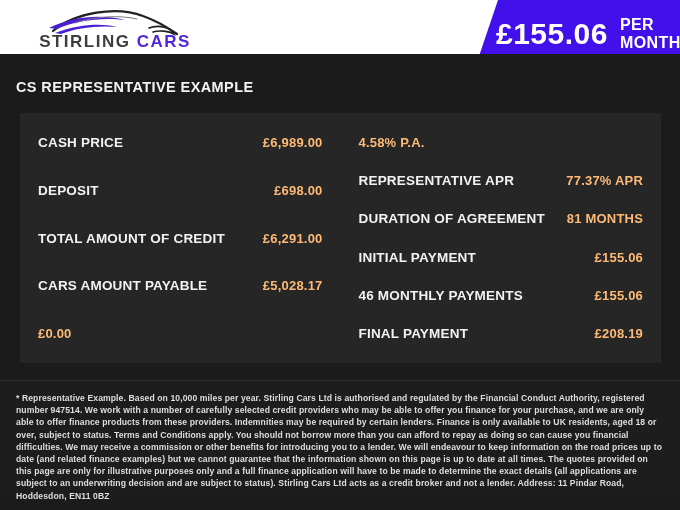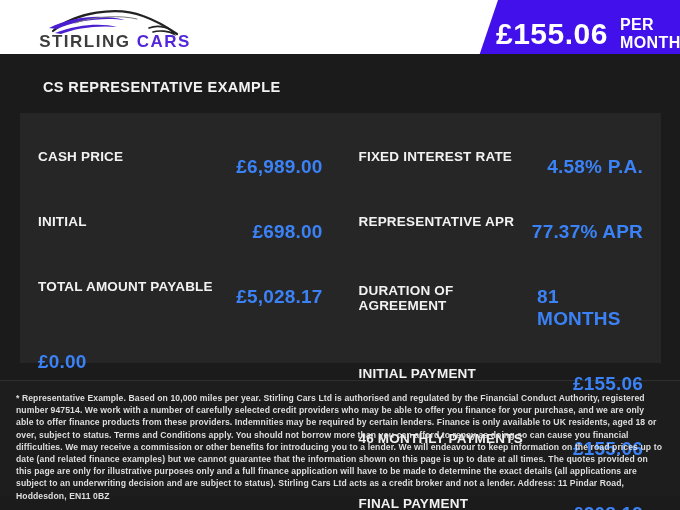--- a/index.html
+++ b/index.html
@@ -65,21 +65,20 @@
     margin-left: 12px;
   }
 
   
   .section-title {
     color: #f2f2f2;
     font-size: 14.5px;
     font-weight: bold;
     letter-spacing: 0.4px;
     padding: 25px 16px 18px 16px;
-    margin-left: 27px;
   }
 
   
   .tables {
     display: flex;
     margin: 0 19px 0 20px;
     height: 250px;
   }
   .panel {
     flex: 1;
@@ -95,25 +94,24 @@
     align-items: center;
     padding: 11px 0;
   }
   .frow .flabel {
     color: #f2f2f2;
     font-size: 13.5px;
     font-weight: bold;
     letter-spacing: 0.2px;
   }
   .frow .fvalue {
-    color: #3b82f6;
-    font-size: 19px;
+    color: #fdba74;
+    font-size: 13px;
     font-weight: bold;
     letter-spacing: 0.2px;
-    margin-top: 21px;
   }
 
   
   .footer {
     margin-top: 17px;
     border-top: 1px solid #2e2e2e;
     background: #1d1d1d;
     padding: 11px 16px 0 16px;
     height: 116px;
   }
@@ -152,35 +150,38 @@
   <div class="section-title">CS REPRESENTATIVE EXAMPLE</div>
 
   <div class="tables">
 
     <div class="panel">
       <div class="frow">
         <span class="flabel">CASH PRICE</span>
         <span class="fvalue">£6,989.00</span>
       </div>
       <div class="frow">
-        <span class="flabel">INITIAL</span>
+        <span class="flabel">DEPOSIT</span>
         <span class="fvalue">£698.00</span>
       </div>
       <div class="frow">
-        <span class="flabel">TOTAL AMOUNT PAYABLE</span>
+        <span class="flabel">TOTAL AMOUNT OF CREDIT</span>
+        <span class="fvalue">£6,291.00</span>
+      </div>
+      <div class="frow">
+        <span class="flabel">CARS AMOUNT PAYABLE</span>
         <span class="fvalue">£5,028.17</span>
       </div>
       <div class="frow">
         <span class="fvalue">£0.00</span>
       </div>
     </div>
 
     <div class="panel">
       <div class="frow">
-        <span class="flabel">FIXED INTEREST RATE</span>
         <span class="fvalue">4.58% P.A.</span>
       </div>
       <div class="frow">
         <span class="flabel">REPRESENTATIVE APR</span>
         <span class="fvalue">77.37% APR</span>
       </div>
       <div class="frow">
         <span class="flabel">DURATION OF AGREEMENT</span>
         <span class="fvalue">81 MONTHS</span>
       </div>

